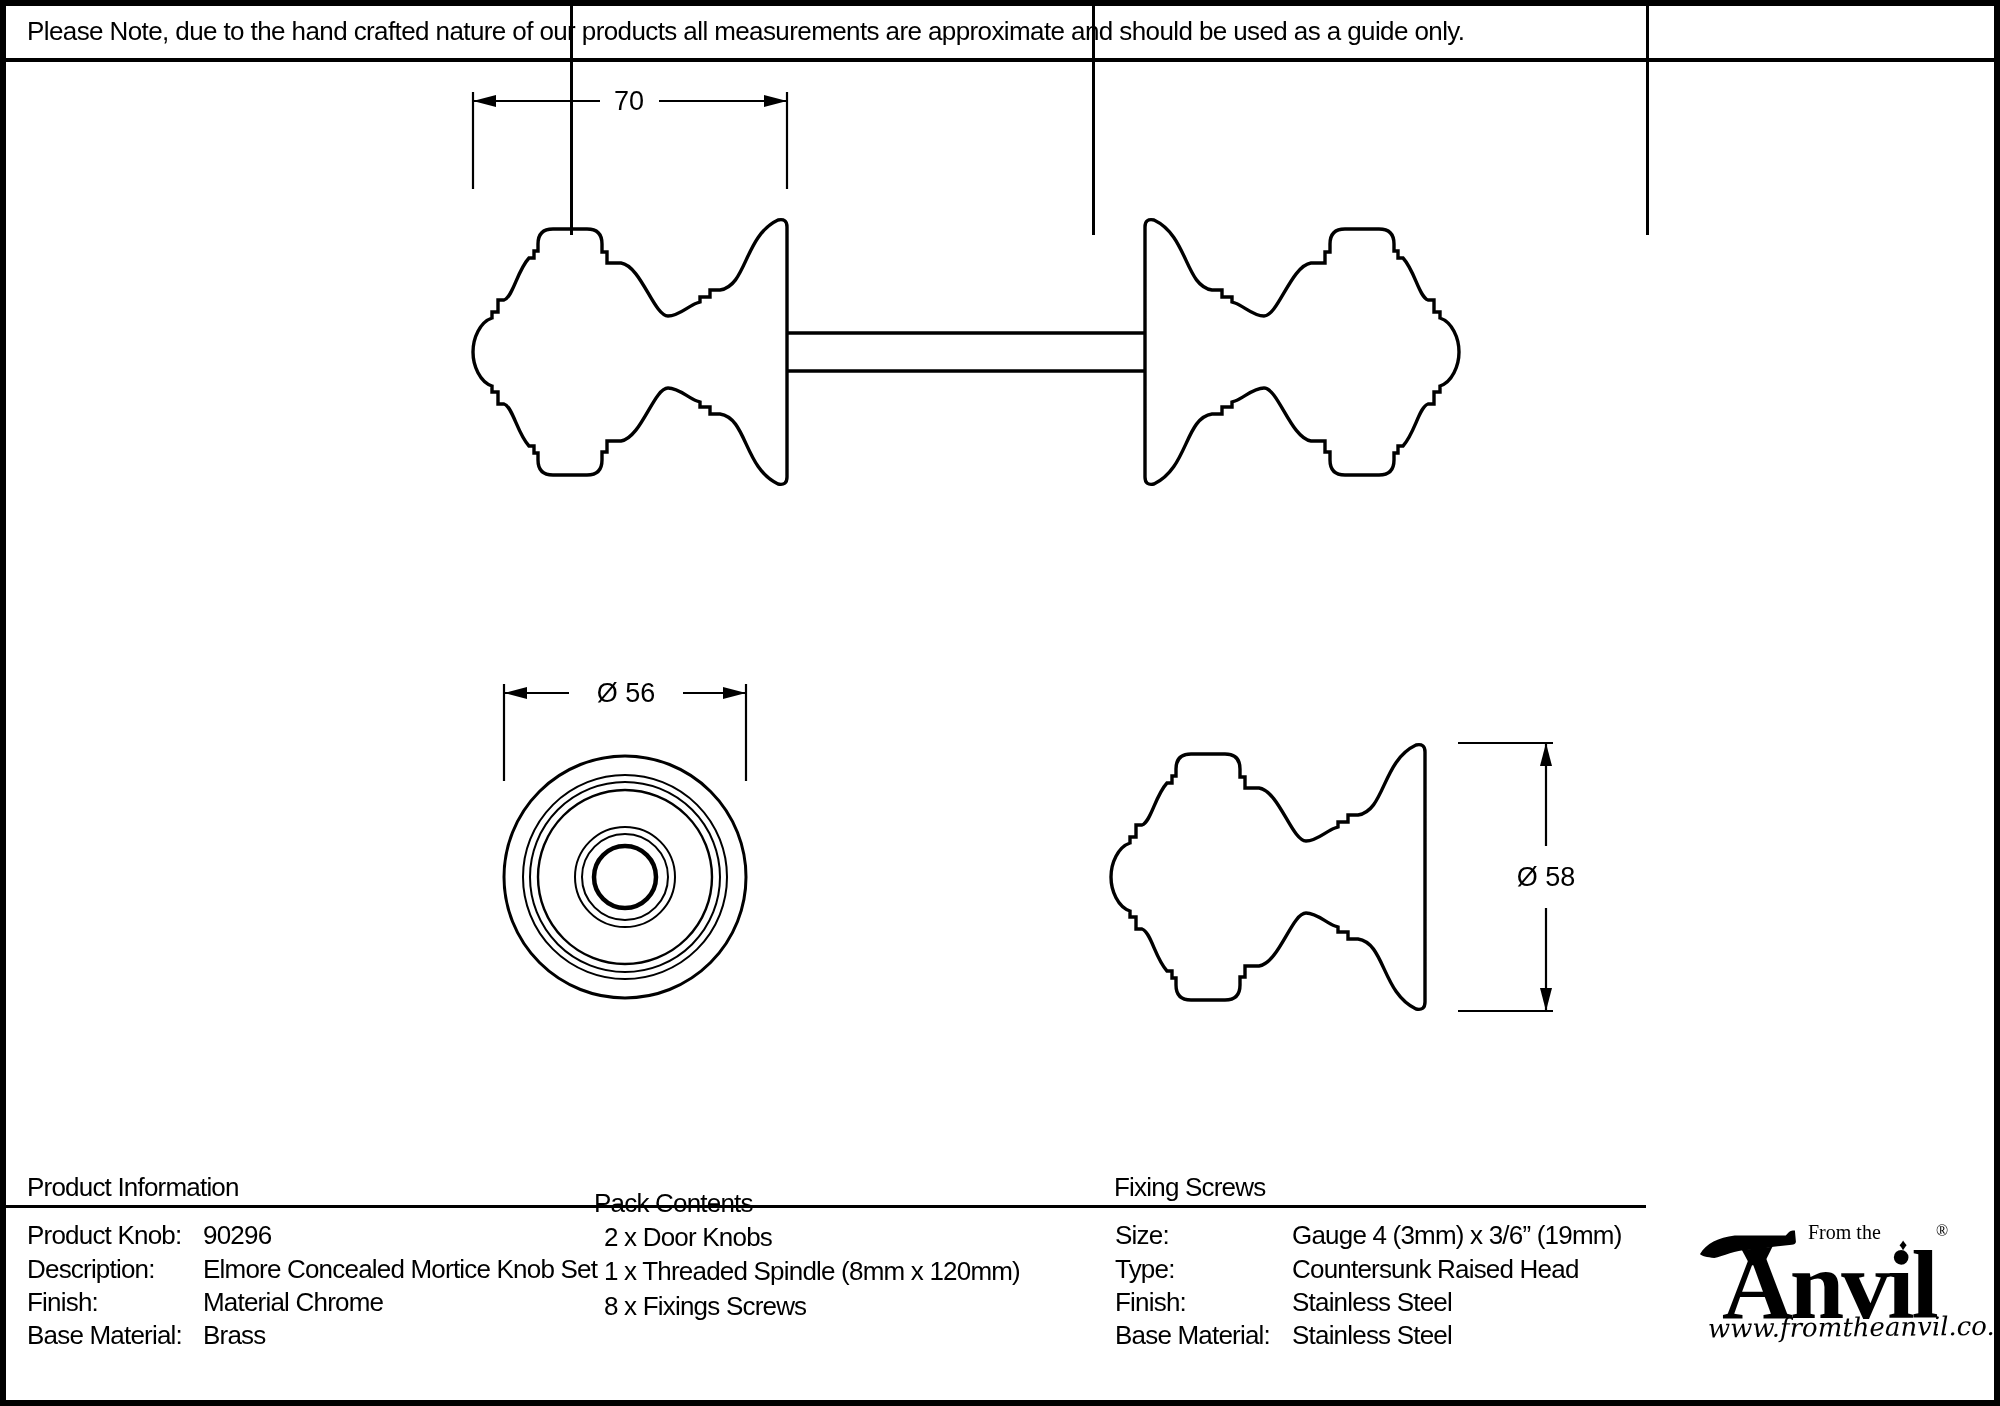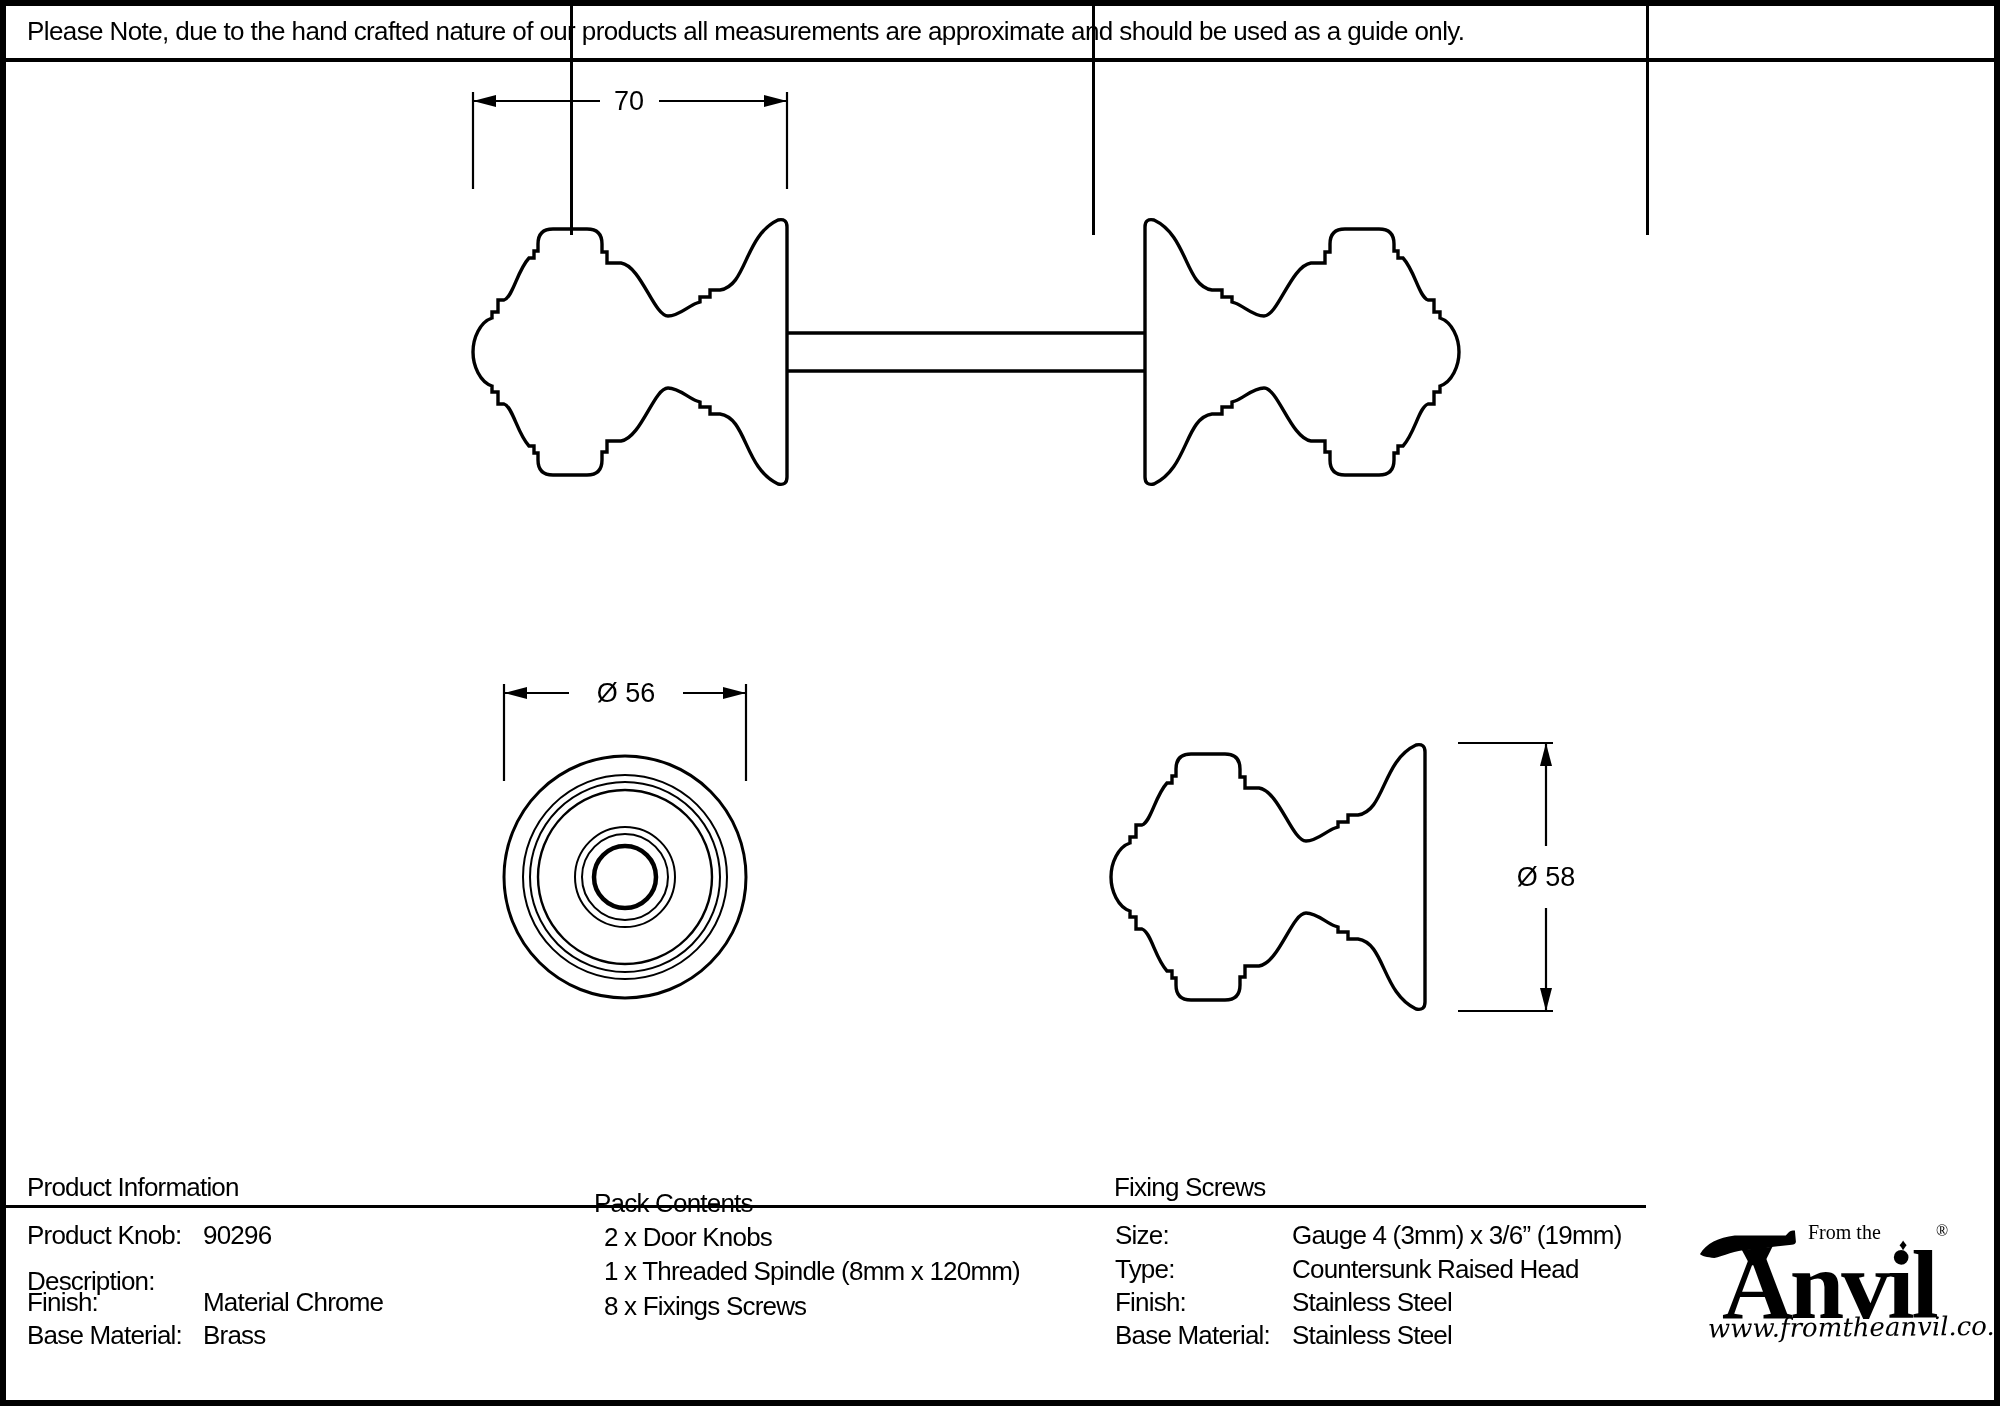--- a/index.html
+++ b/index.html
@@ -31,21 +31,21 @@
   .header-underline { position:absolute; left:0; top:1205px; width:1646px; height:3px; background:#000; z-index:11; }
 
   
   .cell-text { position:absolute; font-size:26px; letter-spacing:-0.8px; line-height:30px; white-space:nowrap; z-index:12; }
   .th { font-size:26px; }
   .h-col1 { left:27px;  top:1172px; }
   .h-col2 { left:594px; top:1172px;margin-top:16px; }
   .h-col3 { left:1114px;top:1172px; }
 
   .pi-l0 { left:27px;  top:1220px; }  .pi-v0 { left:203px; top:1220px;text-align:right; }
-  .pi-l1 { left:27px;  top:1254px;margin-top:12px; }  .pi-v1 { left:203px; top:1254px; }
+  .pi-l1 { left:27px;  top:1254px; }  .pi-v1 { left:203px; top:1254px; }
   .pi-l2 { left:27px;  top:1287px; }  .pi-v2 { left:203px; top:1287px; }
   .pi-l3 { left:27px;  top:1320px; }  .pi-v3 { left:203px; top:1320px; }
 
   .pc-0 { left:604px; top:1222px; }
   .pc-1 { left:604px; top:1256px; }
   .pc-2 { left:604px; top:1291px; }
 
   .fs-l0 { left:1115px; top:1220px; }  .fs-v0 { left:1292px; top:1220px; }
   .fs-l1 { left:1115px; top:1254px; }  .fs-v1 { left:1292px; top:1254px; }
   .fs-l2 { left:1115px; top:1287px; }  .fs-v2 { left:1292px; top:1287px; }
@@ -157,20 +157,21 @@
   <div class="vline v3"></div>
   <div class="header-underline"></div>
 
   <div class="cell-text th h-col1">Product Information</div>
   <div class="cell-text th h-col2">Pack Contents</div>
   <div class="cell-text th h-col3">Fixing Screws</div>
 
   <div class="cell-text pi-l0">Product Knob:</div>
   <div class="cell-text pi-v0">90296</div>
   <div class="cell-text pi-l1">Description:</div>
+  <div class="cell-text pi-v1">Elmore Concealed Mortice Knob Set</div>
   <div class="cell-text pi-l2">Finish:</div>
   <div class="cell-text pi-v2">Material Chrome</div>
   <div class="cell-text pi-l3">Base Material:</div>
   <div class="cell-text pi-v3">Brass</div>
 
   <div class="cell-text pc-0">2 x Door Knobs</div>
   <div class="cell-text pc-1">1 x Threaded Spindle (8mm x 120mm)</div>
   <div class="cell-text pc-2">8 x Fixings Screws</div>
 
   <div class="cell-text fs-l0">Size:</div>

